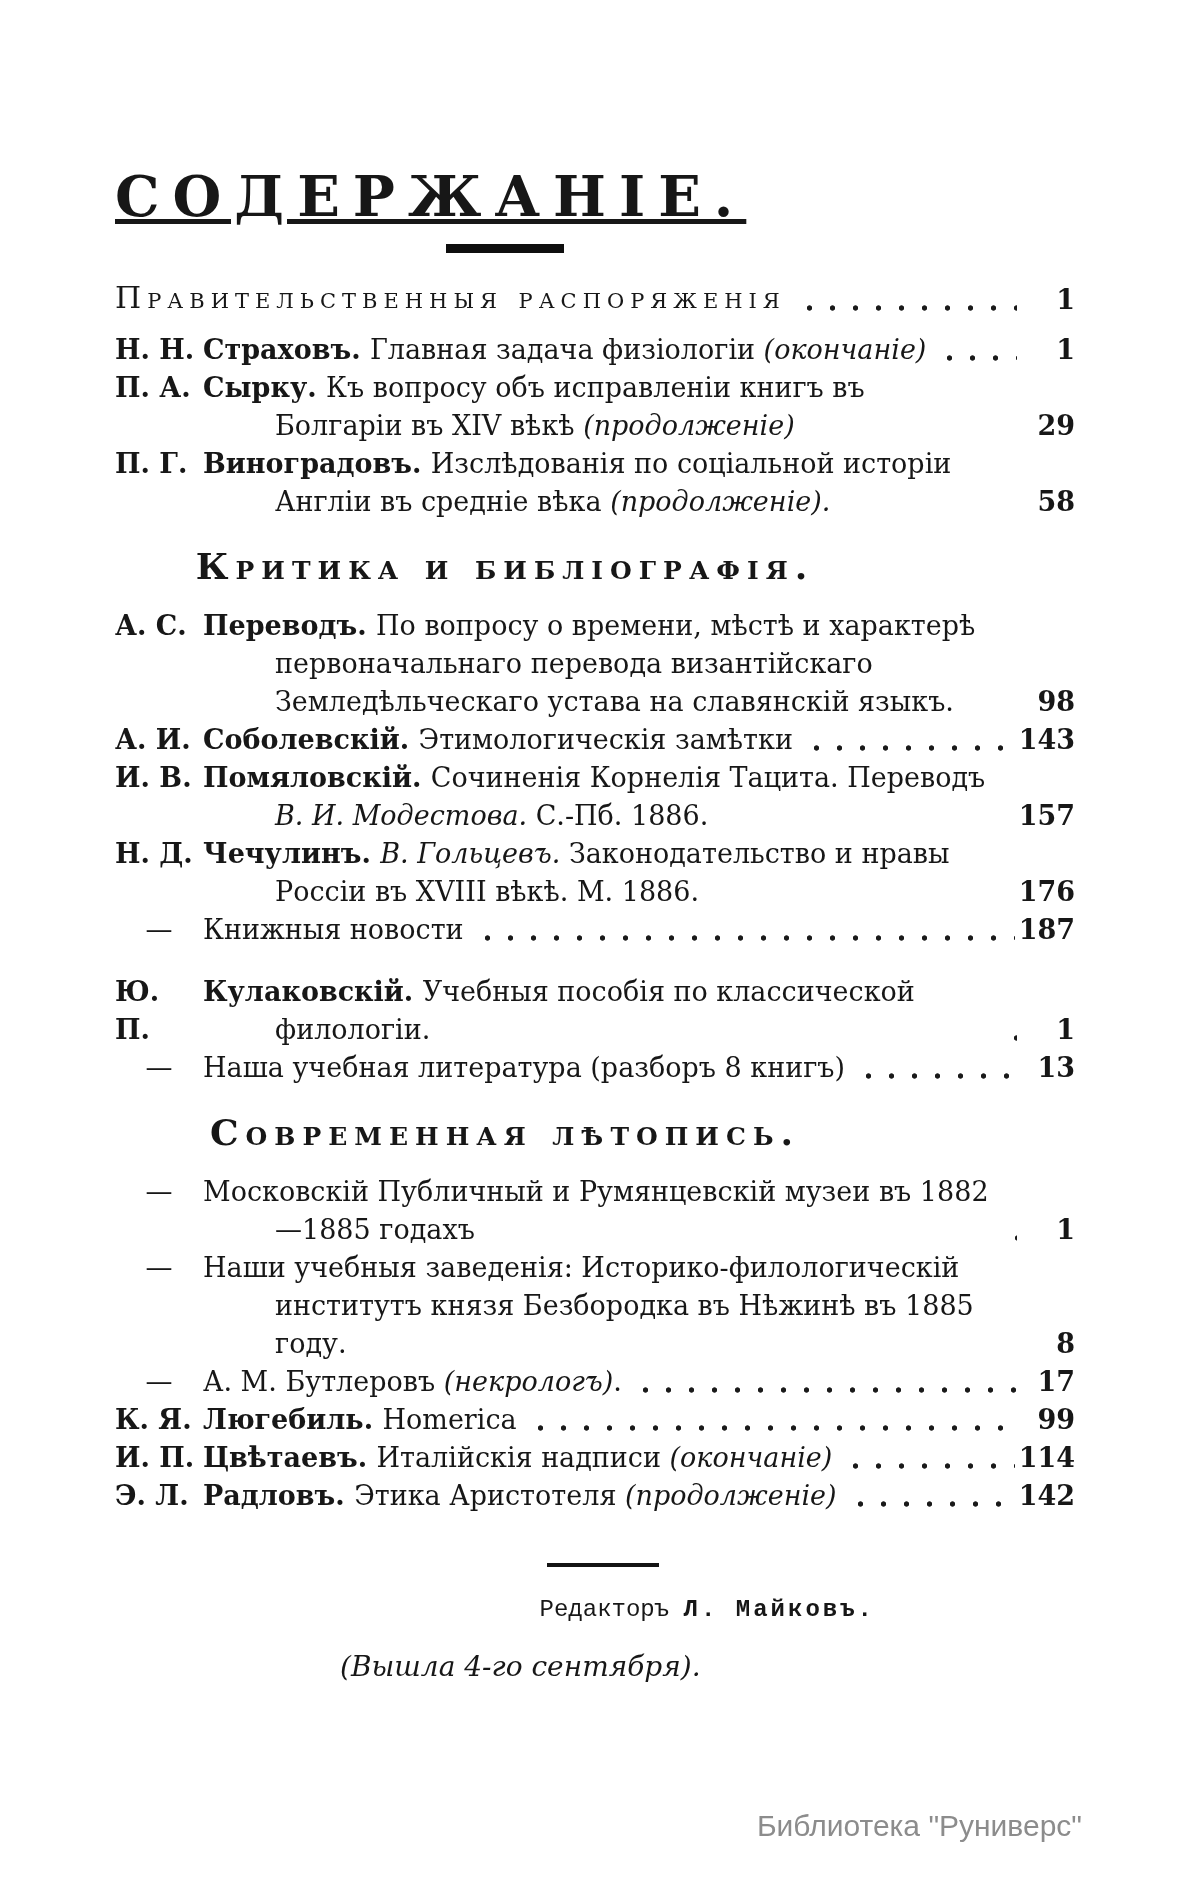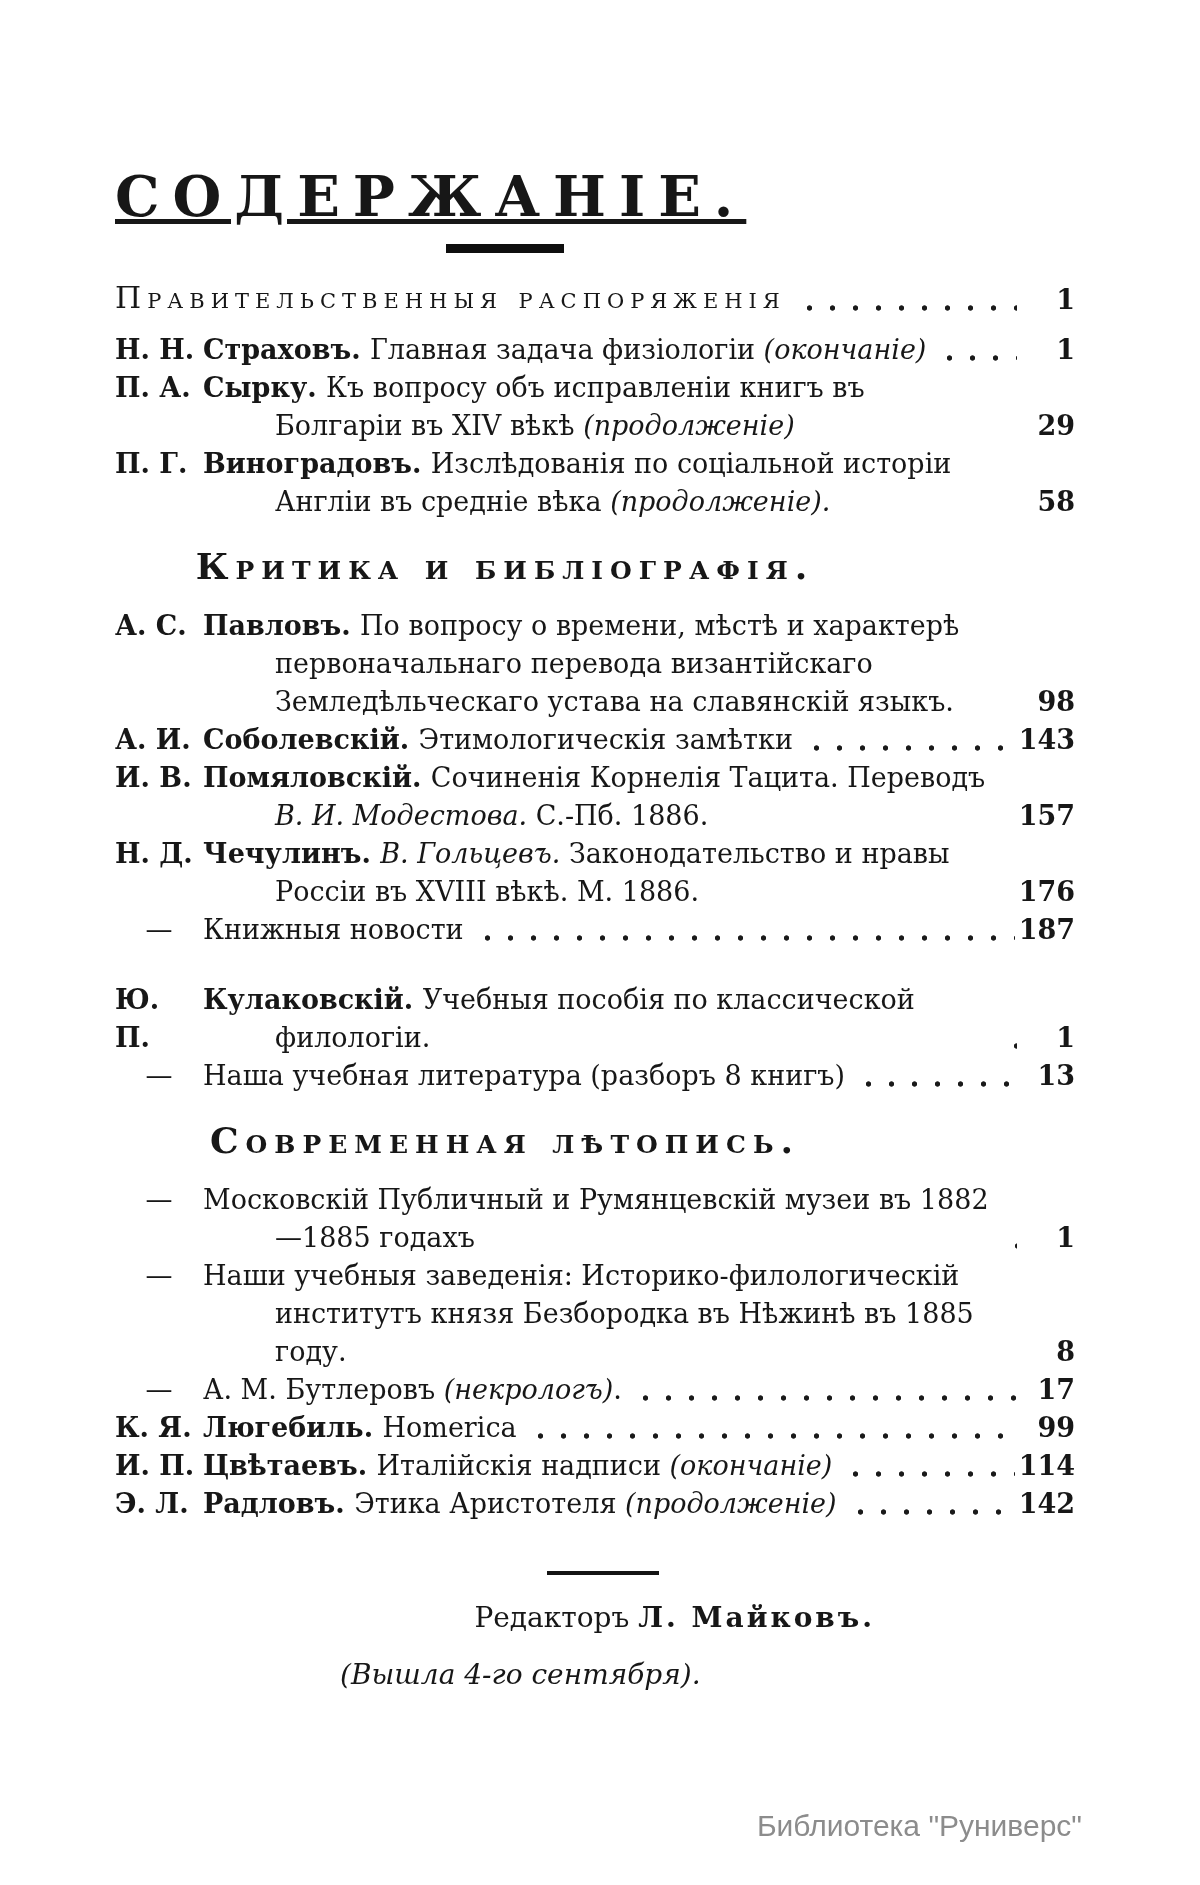--- a/index.html
+++ b/index.html
@@ -76,33 +76,34 @@
   }
   .entry.caps{margin-top:24px;margin-bottom:12px;}
   .entry.caps .body{
     padding-left:0;text-indent:0;
     font-variant:small-caps;
     font-size:30px;
     letter-spacing:6px;
     line-height:42px;
     white-space:nowrap;
   }
-  .entry.gap{margin-top:32px;}
+  .entry.gap{margin-top:24px;}
   .foot-rule{
     width:112px;height:4px;background:#141414;
     margin:48px 0 0 432px;
   }
   .editor-line{
     width:960px;
     text-align:right;
     padding-right:200px;
     box-sizing:border-box;
     margin-top:24px;
-    font-size:28px;
+    font-size:24px;
     line-height:38px;
+    font-family:Liberation Mono, monospace;
   }
   .editor-name{font-weight:bold;letter-spacing:3px;}
   .release-note{
     margin-top:14px;
     padding-left:225px;
     font-size:28px;
     font-style:italic;
     line-height:48px;
   }
   .watermark{
@@ -143,21 +144,21 @@
       </div>
       <div class="entry">
         <span class="ini">П. Г.</span>
         <span class="body"><b class="author">Виноградовъ. </b><span>Изслѣдованія по соціальной исторіи Англіи въ средніе вѣка </span><span class="it">(продолженіе).</span></span>
         <span class="leader"></span>
         <span class="page">58</span>
       </div>
       <div class="sec-head">Критика и библіографія.</div>
       <div class="entry">
         <span class="ini">А. С.</span>
-        <span class="body"><b class="author">Павловъ. </b><span>По вопросу о времени, мѣстѣ и характерѣ первоначальнаго перевода византійскаго Земледѣльческаго устава на славянскій языкъ.</span></span>
+        <span class="body"><b class="author">Переводъ. </b><span>По вопросу о времени, мѣстѣ и характерѣ первоначальнаго перевода византійскаго Земледѣльческаго устава на славянскій языкъ.</span></span>
         <span class="leader"></span>
         <span class="page">98</span>
       </div>
       <div class="entry">
         <span class="ini">А. И.</span>
         <span class="body"><b class="author">Соболевскій. </b><span>Этимологическія замѣтки</span></span>
         <span class="leader"></span>
         <span class="page">143</span>
       </div>
       <div class="entry">

